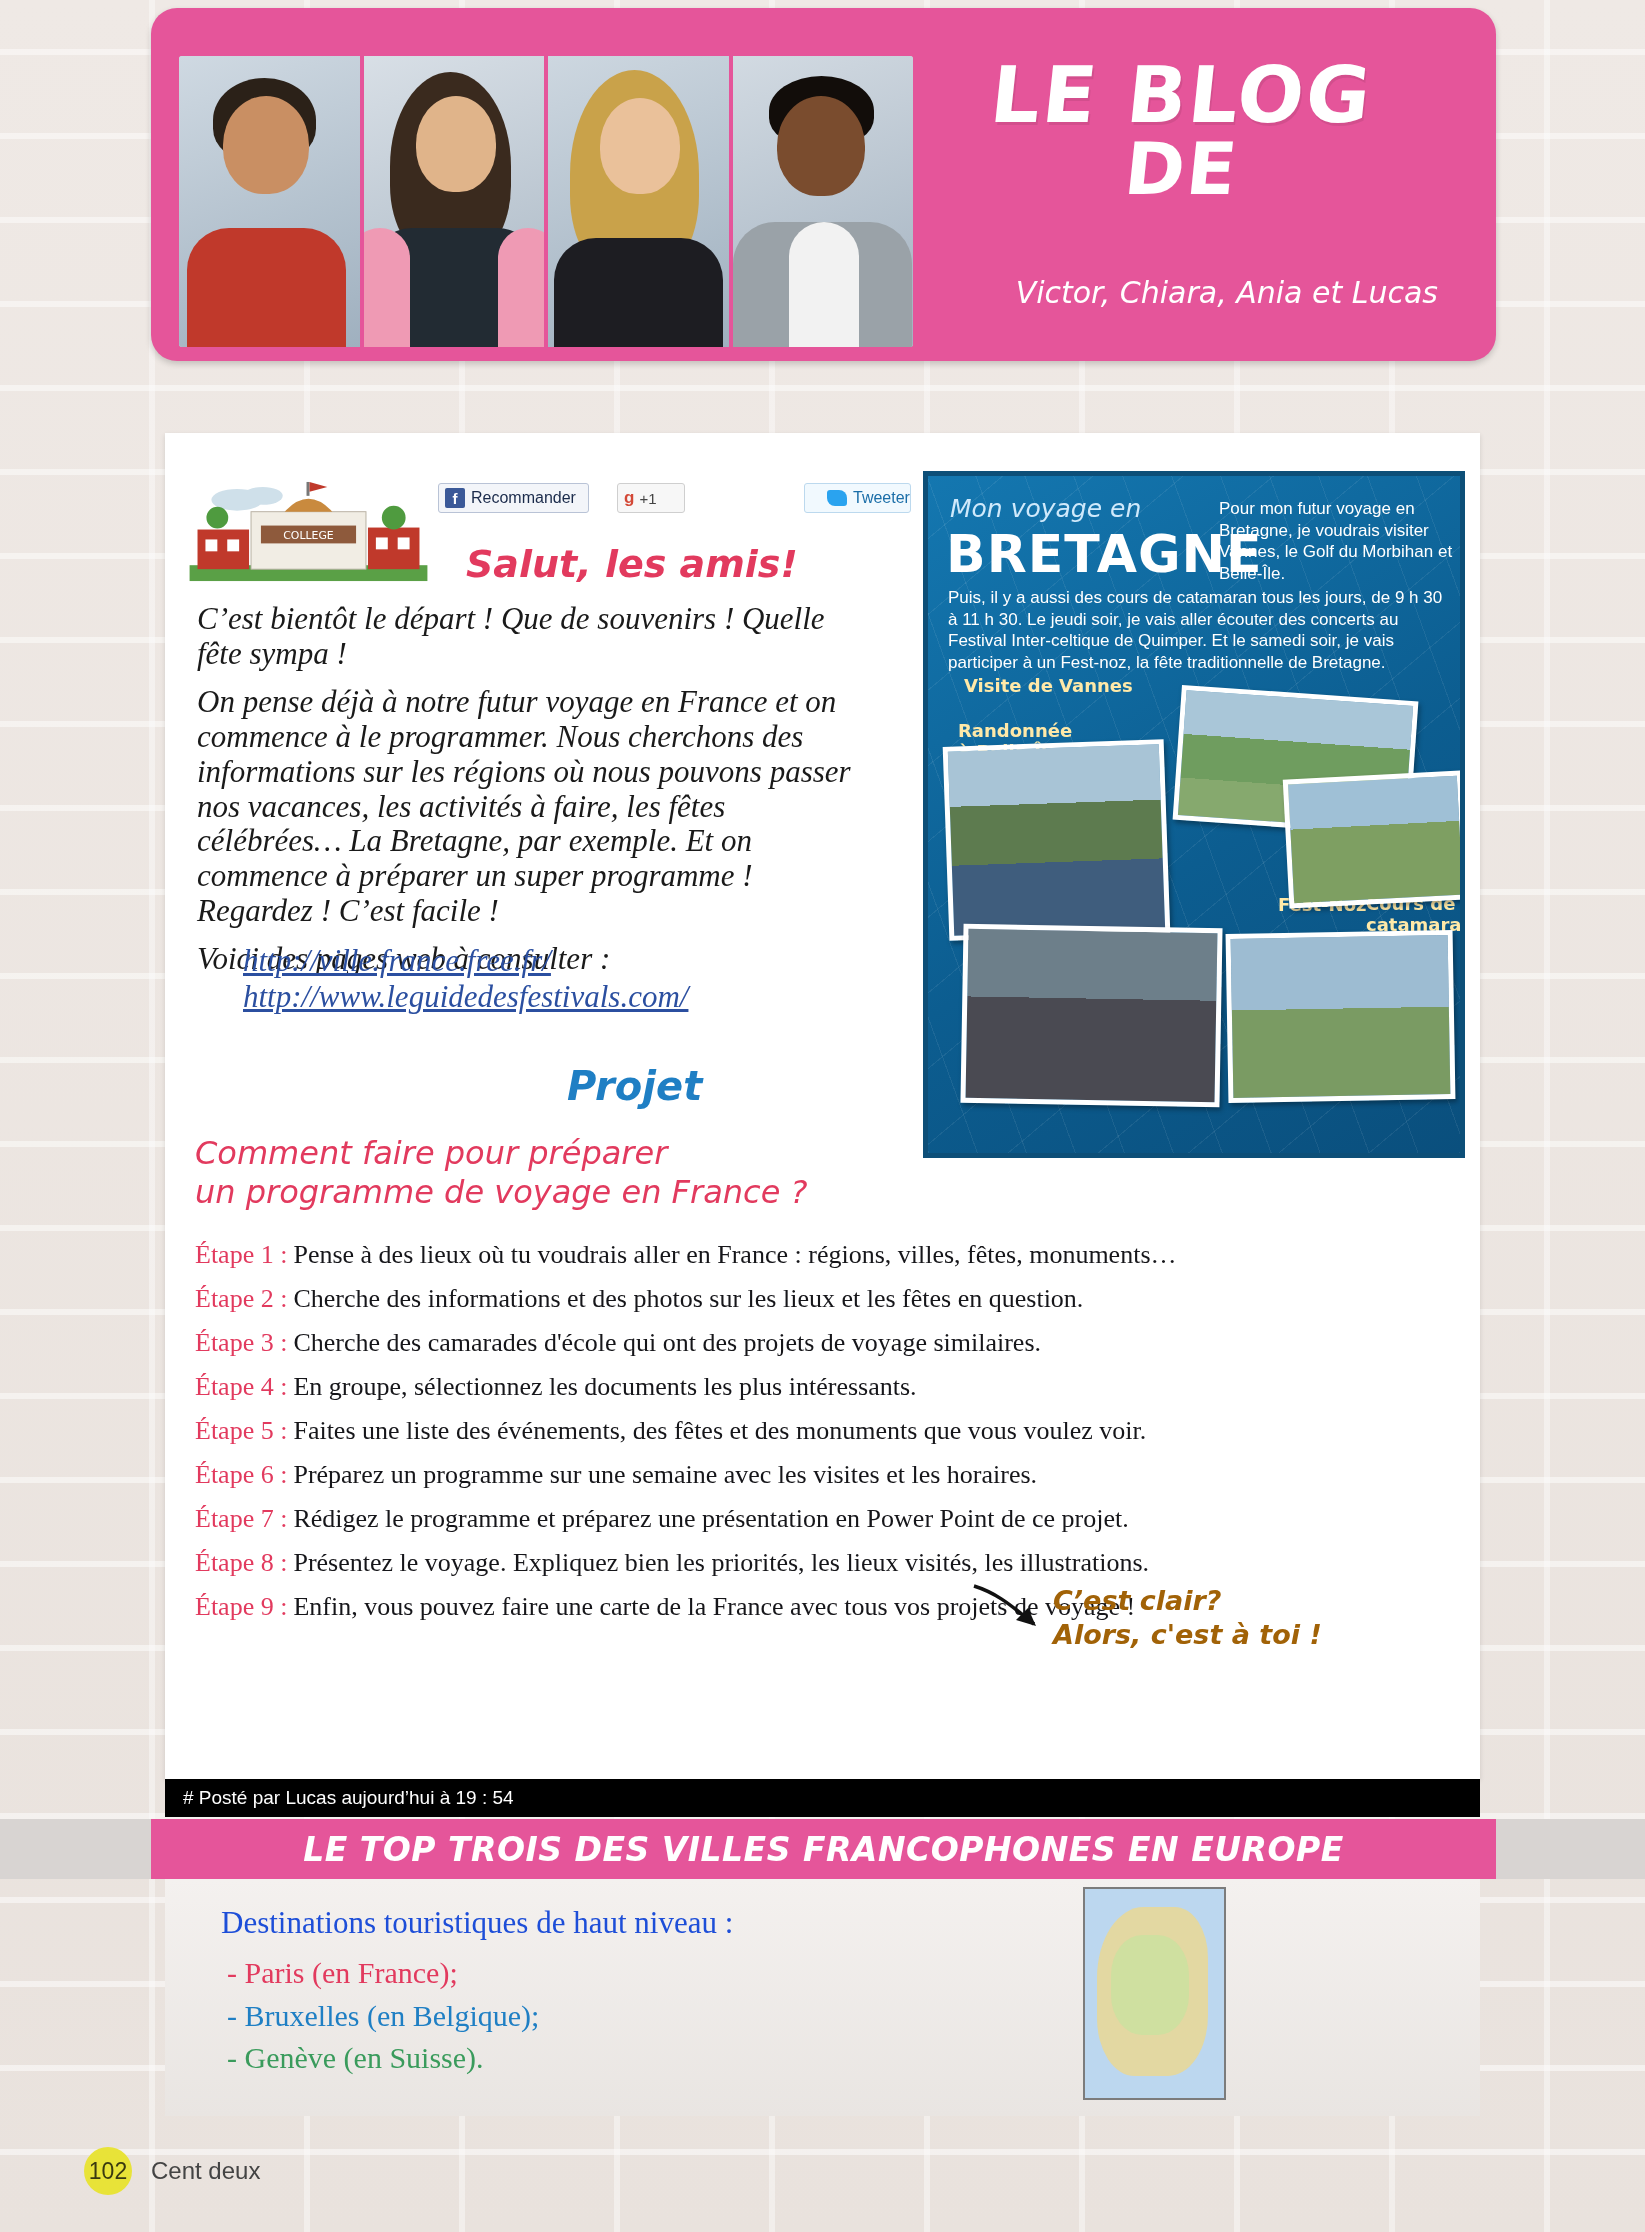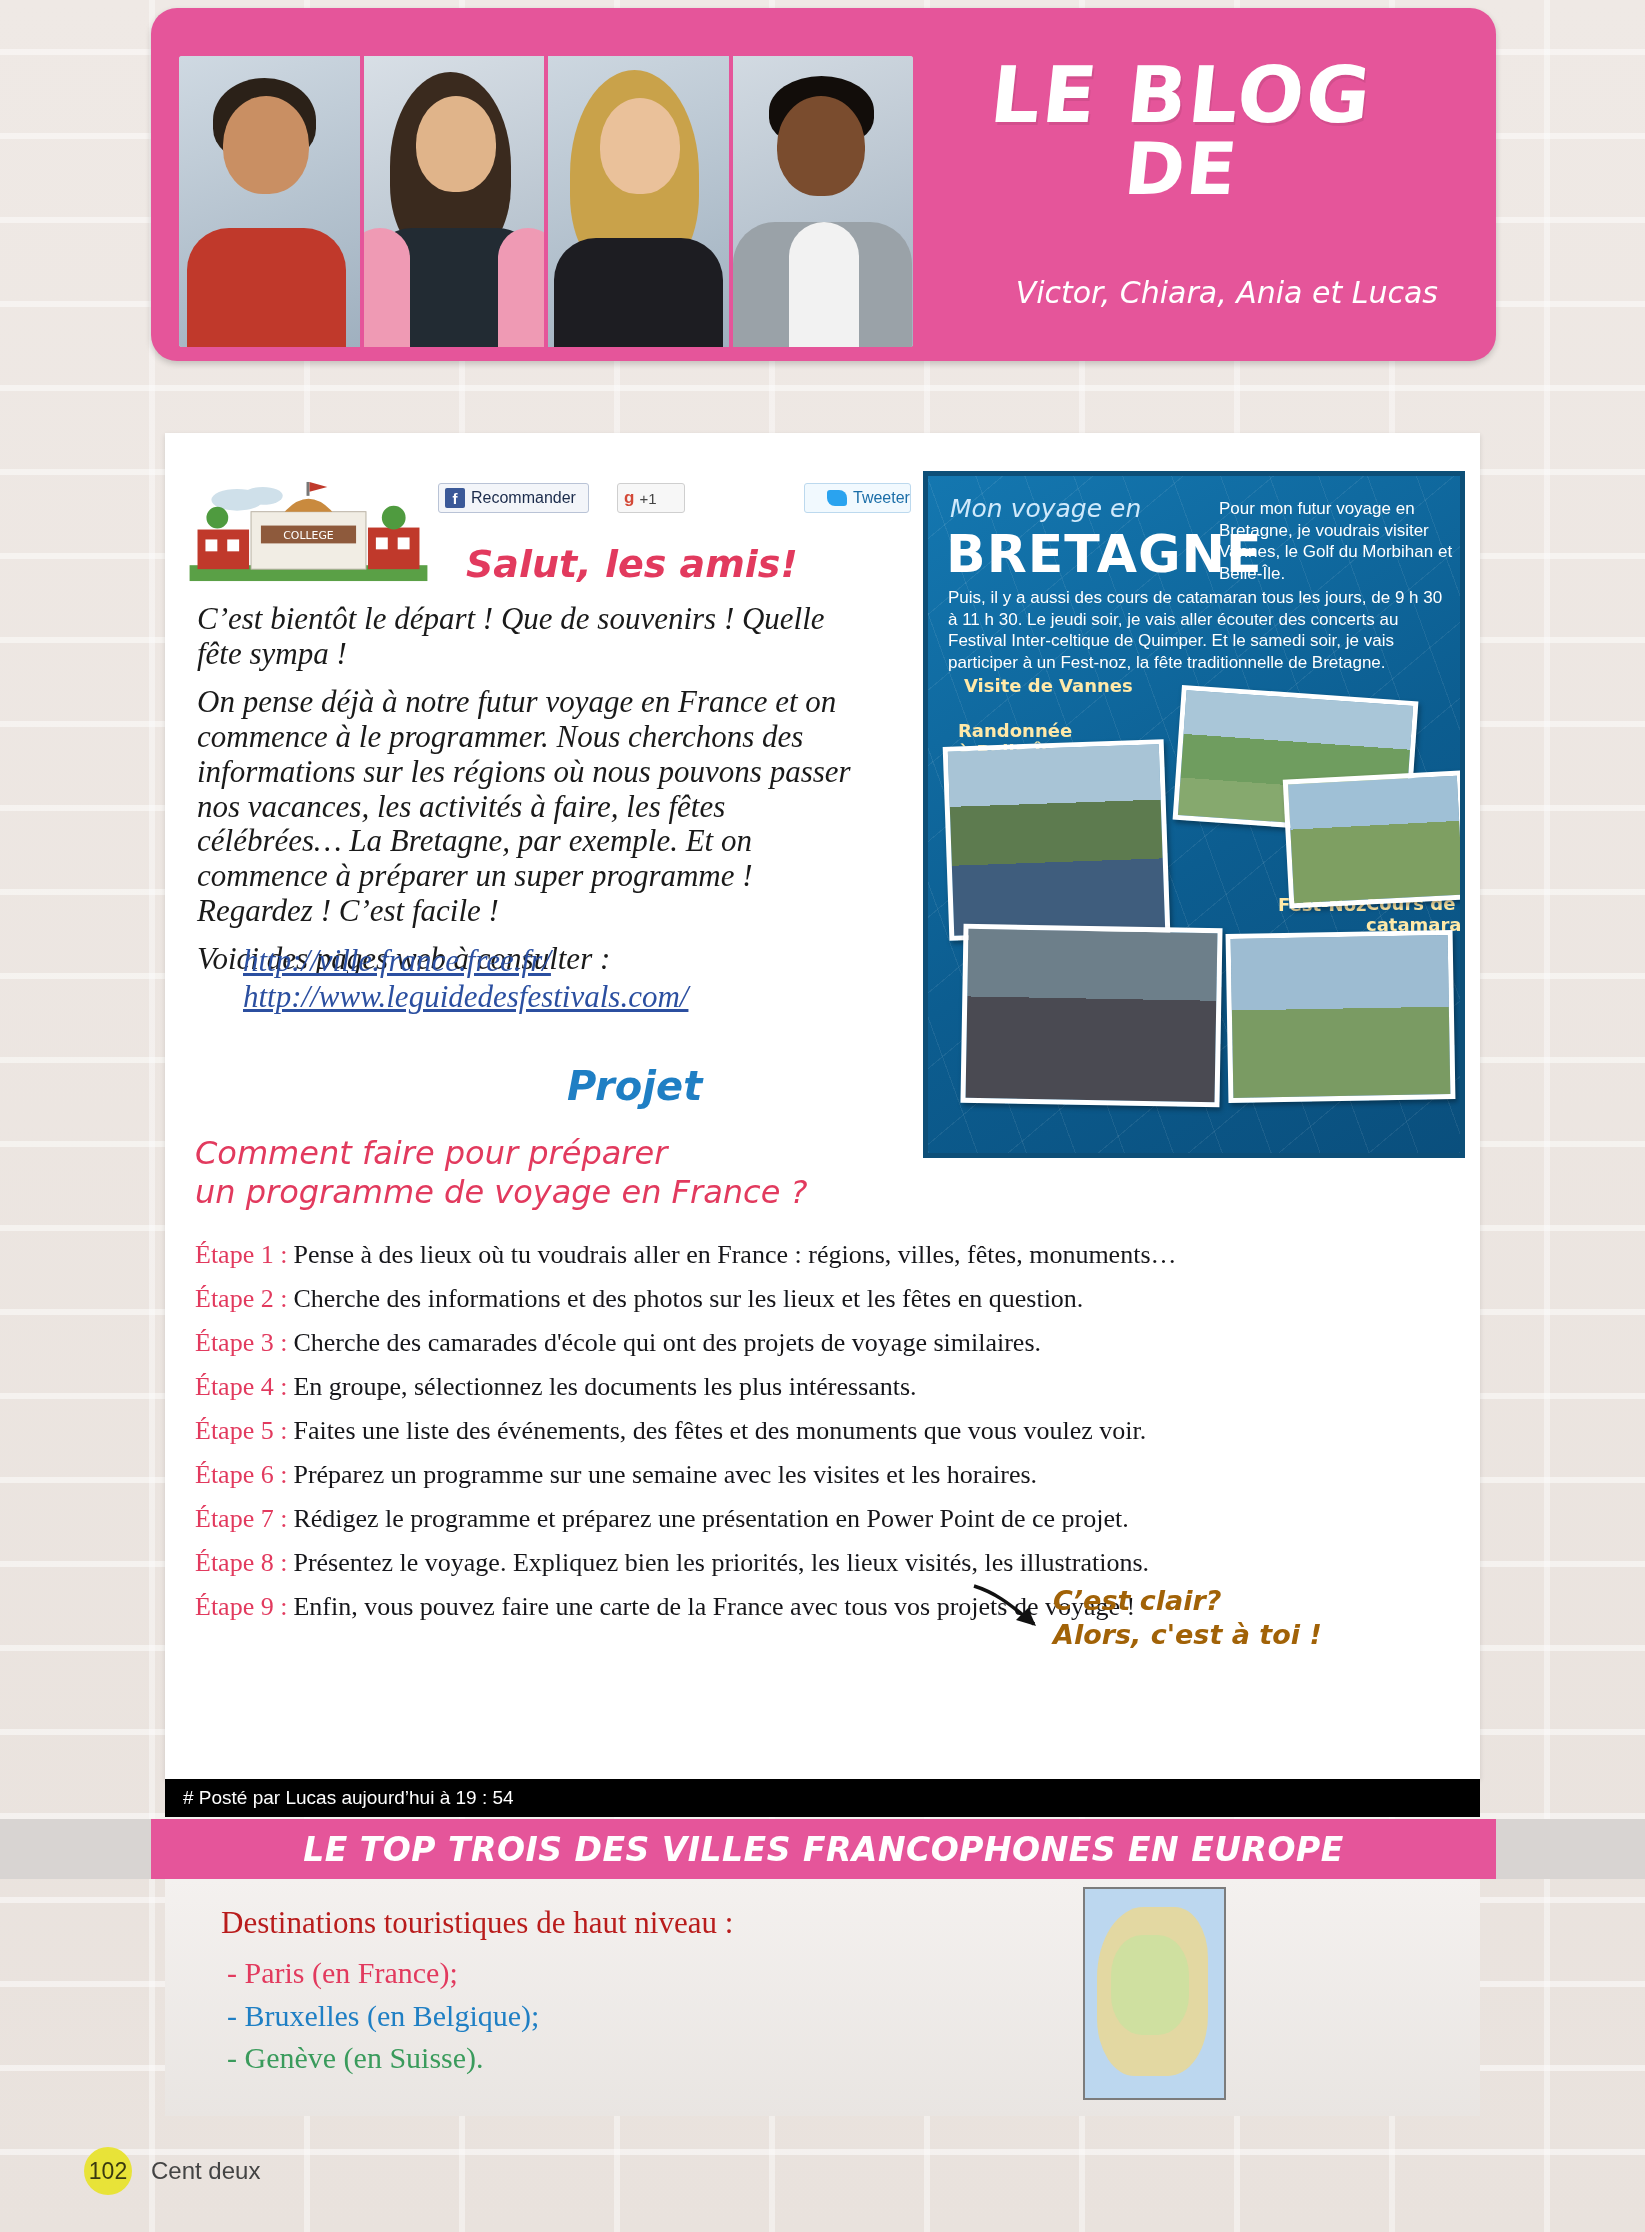--- a/index.html
+++ b/index.html
@@ -161,21 +161,21 @@
   }
   .topbar span{
     font-family:"DejaVu Sans",sans-serif;font-weight:bold;font-style:italic;color:#fff;font-size:33px;letter-spacing:0.5px;
   }
   .bottombox{
     position:absolute;left:165px;top:1879px;width:1315px;height:237px;
     background:linear-gradient(180deg,#f4f1ef,#e9e5e2);
   }
   .dest-title{
     position:absolute;left:221px;top:1905px;
-    font-family:"Liberation Serif",serif;font-size:31px;color:#b91c1c;
+    font-family:"Liberation Serif",serif;font-size:31px;color:#1d4ed8;
   }
   .dest-list{position:absolute;left:227px;top:1952px;font-family:"Liberation Serif",serif;font-size:30px;line-height:1.42;}
   .map{
     position:absolute;left:1083px;top:1887px;width:139px;height:209px;border:2px solid #7c7c7c;background:#e9e2c8;overflow:hidden;
   }
   .map .sea{position:absolute;inset:0;background:#bcd7ef;}
   .map .land{position:absolute;left:12px;top:18px;width:111px;height:169px;background:#e3d8a2;border-radius:42% 30% 36% 34%;}
   .map .land2{position:absolute;left:26px;top:46px;width:78px;height:100px;background:#cfe0a0;border-radius:40%;}
 
   .pagenum{

